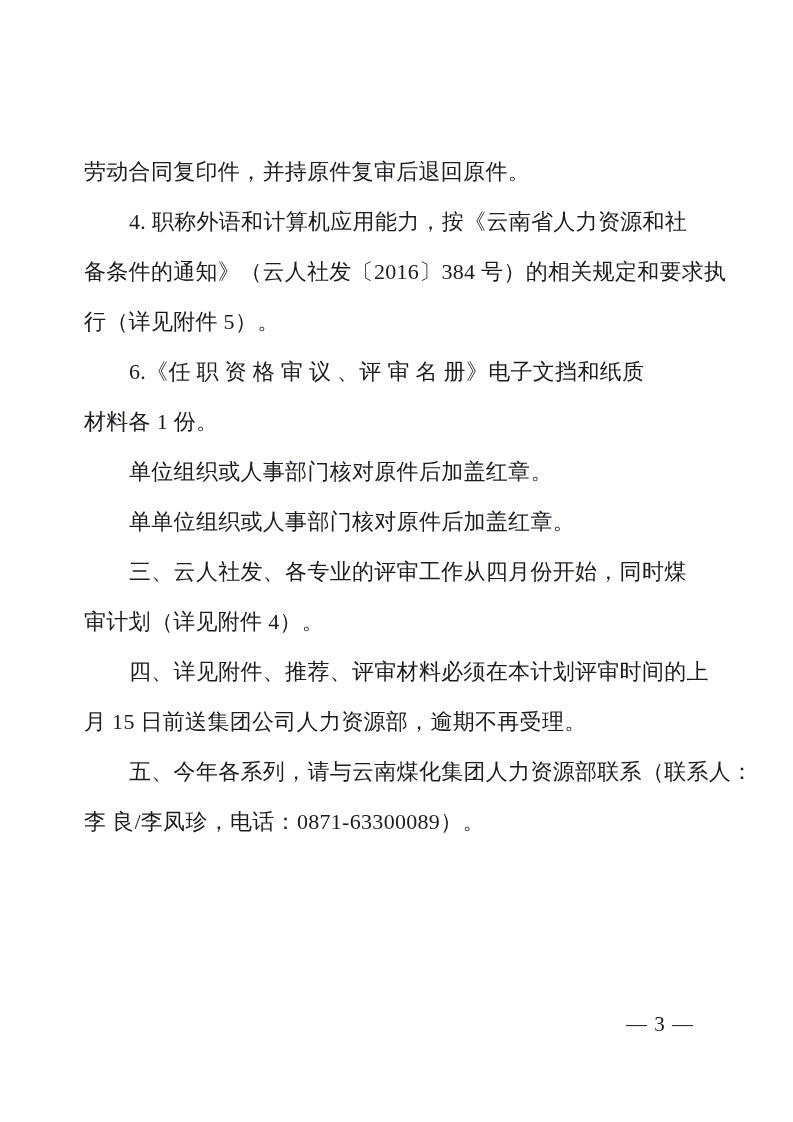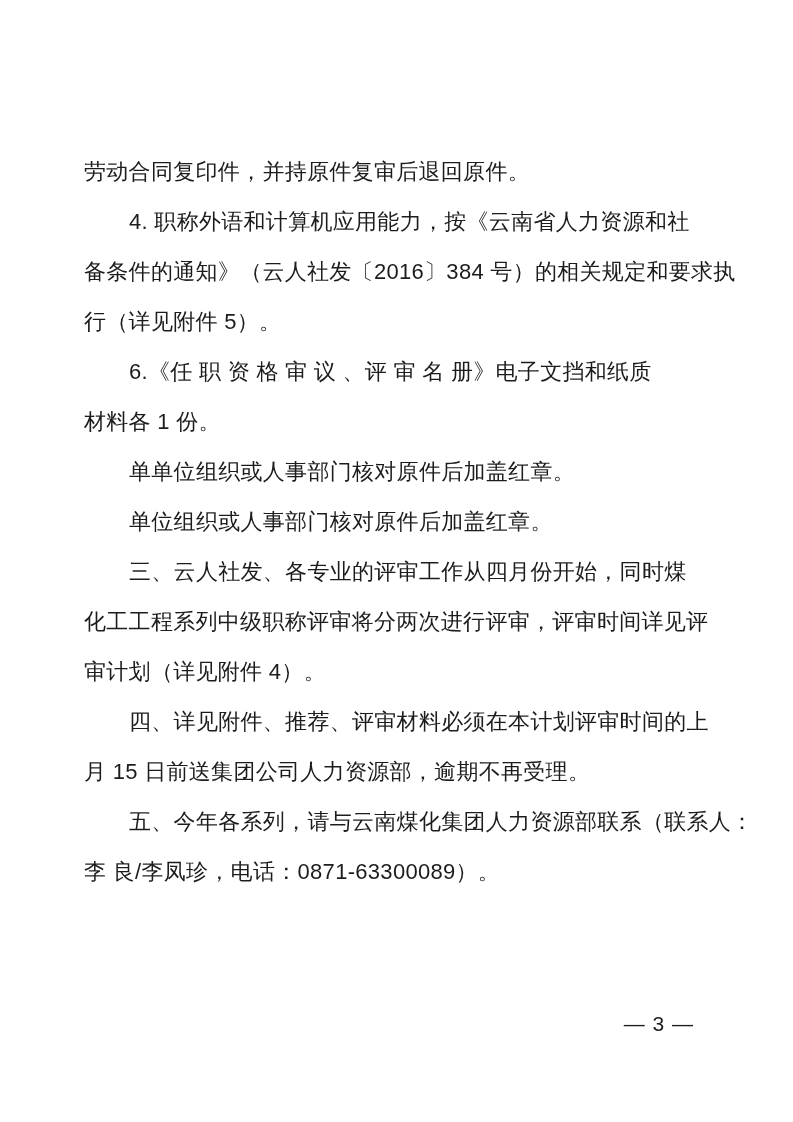--- a/index.html
+++ b/index.html
@@ -6,21 +6,21 @@
     margin: 0;
     padding: 0;
     background: #ffffff;
   }
   .page {
     position: relative;
     width: 793px;
     height: 1122px;
     background: #ffffff;
     overflow: hidden;
-    font-family: Liberation Sans, sans-serif;
+    font-family: Liberation Serif, serif;
     color: #1c1c1e;
   }
   .body-text {
     position: absolute;
     left: 84px;
     top: 147px;
     width: 632px;
   }
   .line {
     margin: 0;
@@ -46,24 +46,23 @@
 <body>
 
 <div class="page">
   <div class="body-text">
     <p class="line">劳动合同复印件，并持原件复审后退回原件。</p>
     <p class="line indent">4. 职称外语和计算机应用能力，按《云南省人力资源和社</p>
     <p class="line">备条件的通知》（云人社发〔2016〕384 号）的相关规定和要求执</p>
     <p class="line">行（详见附件 5）。</p>
     <p class="line indent">6.《任 职 资 格 审 议 、评 审 名 册》电子文挡和纸质</p>
     <p class="line">材料各 1 份。</p>
+    <p class="line indent">单位组织或人事部门核对原件后加盖红章。</p>
     <p class="line indent">单单位组织或人事部门核对原件后加盖红章。</p>
-    <p class="line indent">单位组织或人事部门核对原件后加盖红章。</p>
     <p class="line indent">三、云人社发、各专业的评审工作从四月份开始，同时煤</p>
-    <p class="line">化工工程系列中级职称评审将分两次进行评审，评审时间详见评</p>
     <p class="line">审计划（详见附件 4）。</p>
     <p class="line indent">四、详见附件、推荐、评审材料必须在本计划评审时间的上</p>
     <p class="line">月 15 日前送集团公司人力资源部，逾期不再受理。</p>
     <p class="line indent">五、今年各系列，请与云南煤化集团人力资源部联系（联系人：</p>
     <p class="line">李 良/李凤珍，电话：0871-63300089）。</p>
   </div>
   <div class="footer">— 3 —</div>
 </div>
 
 </body></html>

